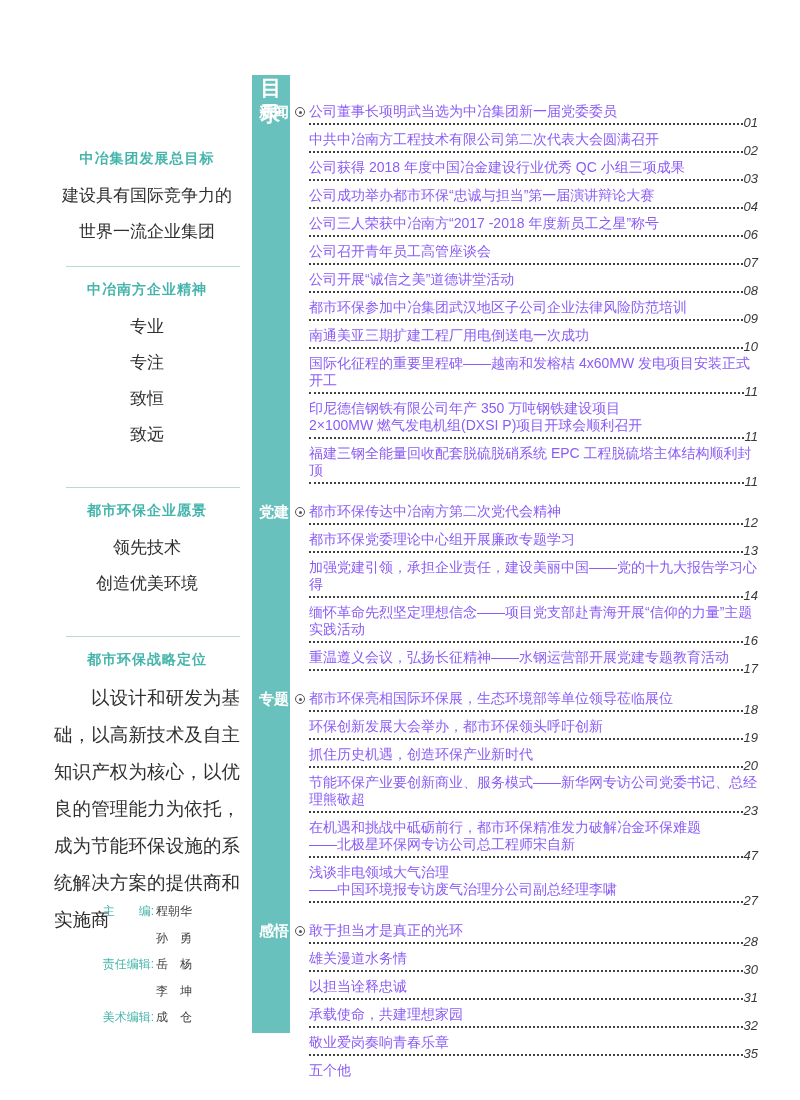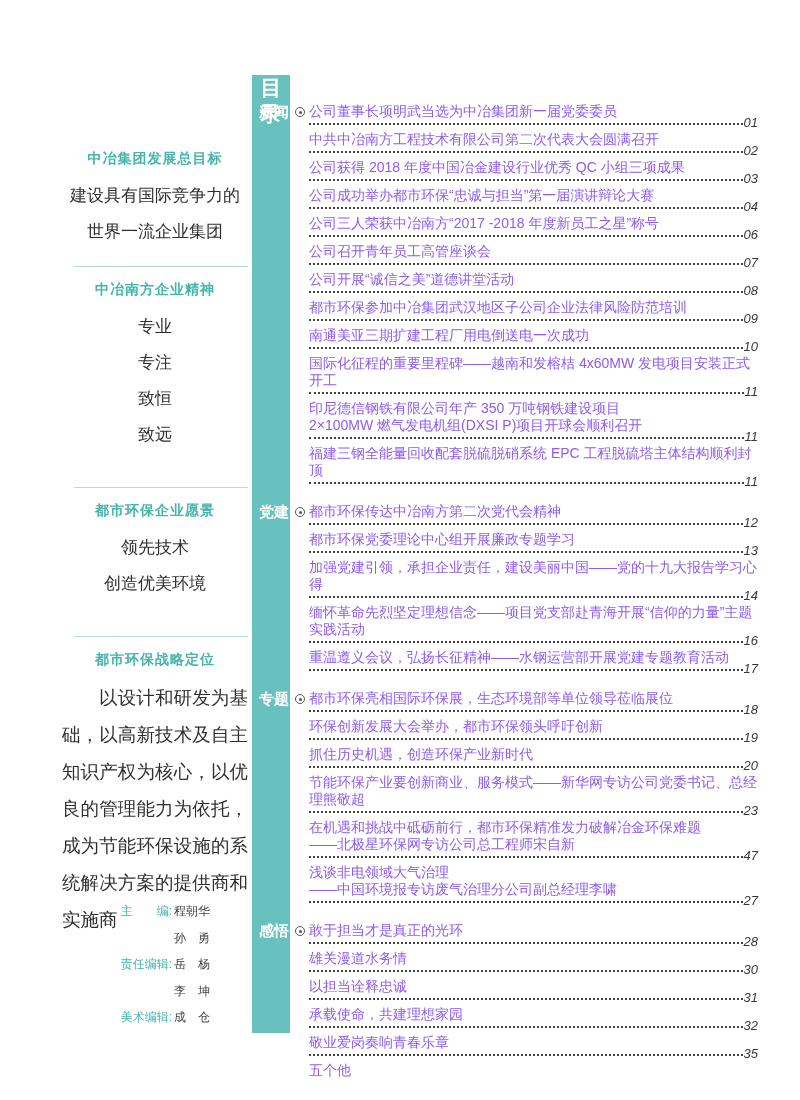--- a/index.html
+++ b/index.html
@@ -3,21 +3,21 @@
 <meta charset="utf-8">
 <style>
   html,body { margin:0; padding:0; background:#ffffff; }
   .page {
     position:relative; width:800px; height:1100px; background:#ffffff;
     font-family:"Liberation Sans", sans-serif; overflow:hidden;
   }
 
   
   .sidebar {
-    position:absolute; left:62px; top:150px; width:186px;
+    position:absolute; left:54px; top:150px; width:186px;
     text-align:center; color:#3a3a3a;
   }
   .sb-heading {
     color:#45b5ac; font-weight:bold; font-size:14px; letter-spacing:1px;
     margin:0 0 10px 0;
   }
   .sb-lines {
     font-family:"Liberation Serif", serif; font-size:17px; color:#2f2f2f;
     line-height:36px; white-space:pre-line; margin:0;
   }
@@ -29,21 +29,21 @@
     font-family:Liberation Sans, sans-serif; font-size:18.5px; color:#2f2f2f;
     line-height:37px; text-align:justify; text-indent:2em; margin:9px 0 0 0;
   }
   .credits {
     position:absolute; left:62px; top:898px; width:186px;
     display:grid; grid-template-columns:auto auto; justify-content:flex-end;
     padding-right:0; column-gap:2px; row-gap:0;
     font-size:12px; line-height:26.5px; text-align:left;
   }
   .credit-role { color:#45b5ac; text-align:right; white-space:pre; }
-  .credit-name { color:#3f3f3f; white-space:pre; margin-right:38px; }
+  .credit-name { color:#3f3f3f; white-space:pre; margin-right:56px; }
 
   
   .toc { position:absolute; left:252px; top:75px; width:506px; }
   .toc-bar {
     position:absolute; left:0; top:0; width:38px; height:958px;
     background:#68c1bc;
   }
   .toc-badge {
     position:relative; width:38px; height:28px; color:#ffffff;
     font-size:21px; font-weight:bold; text-align:center; line-height:26px;

